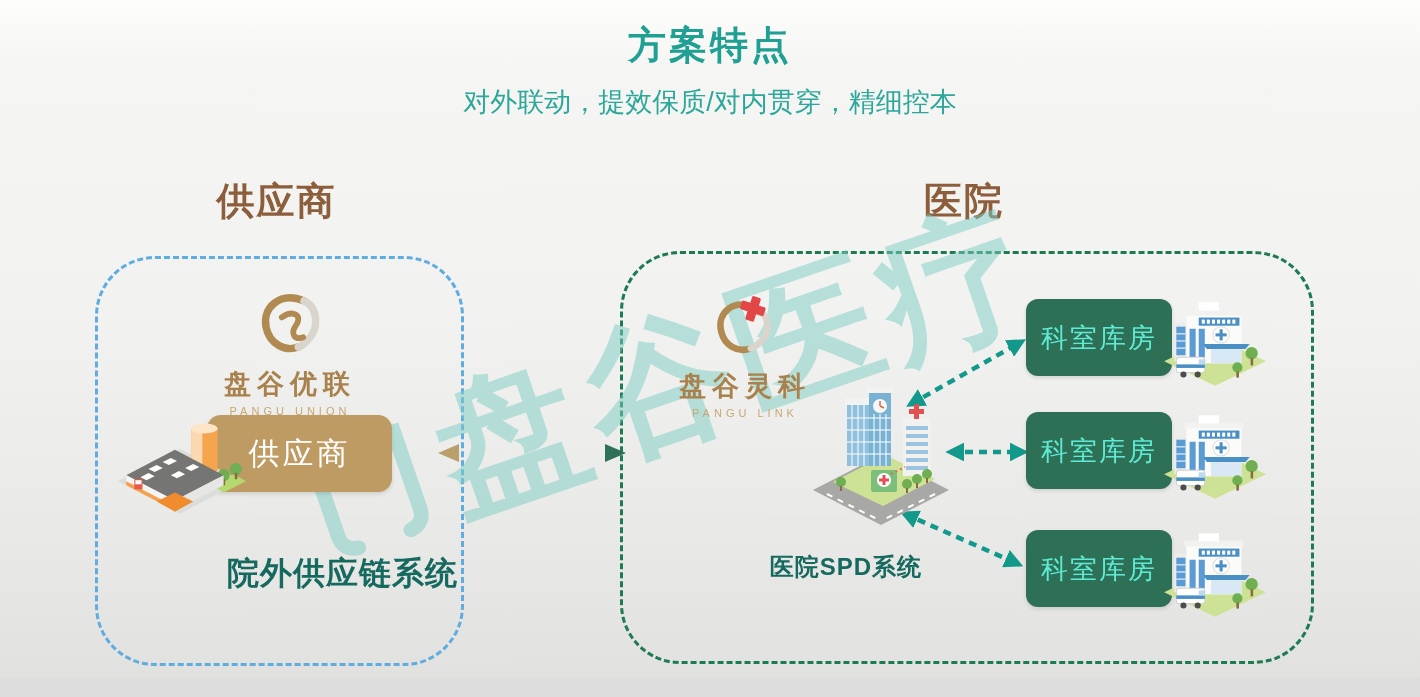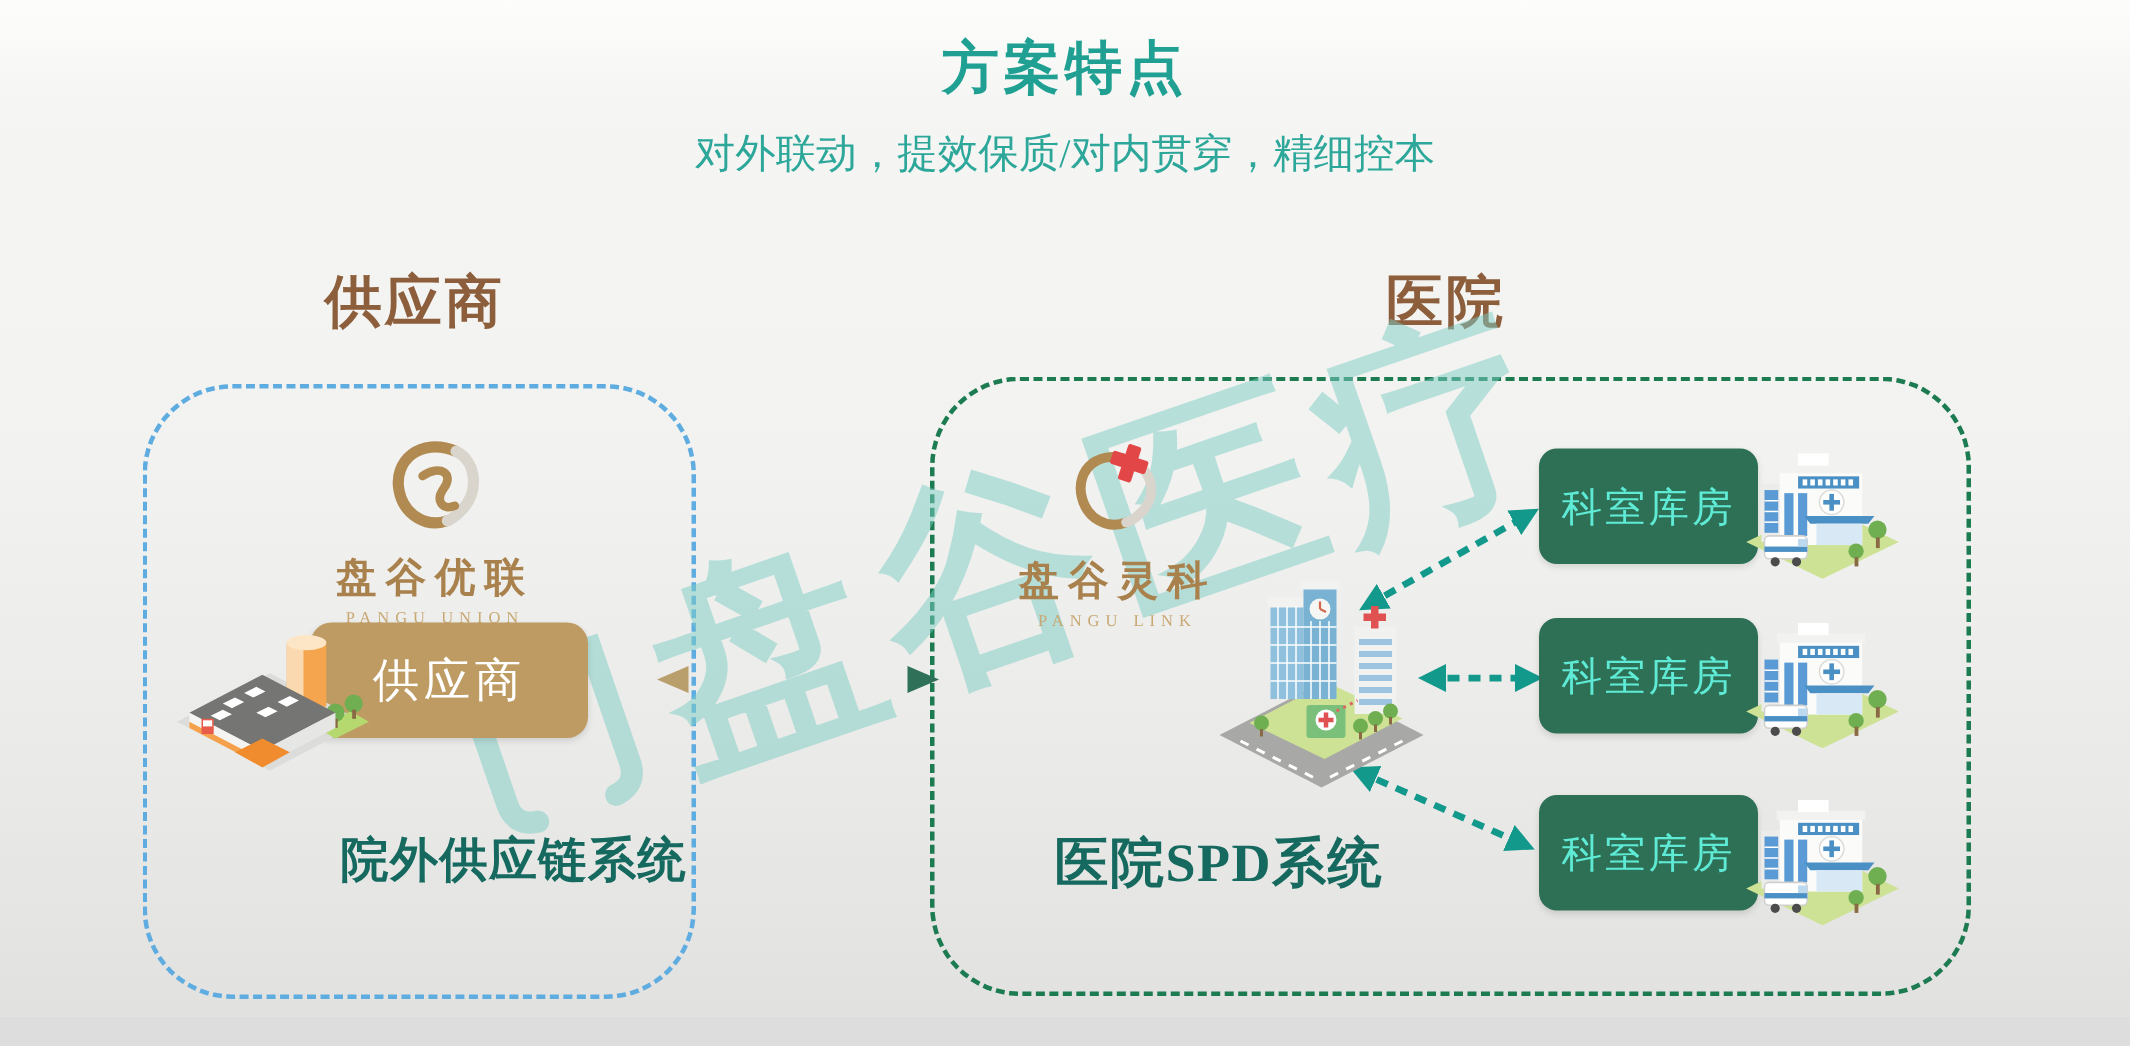--- a/index.html
+++ b/index.html
@@ -1,19 +1,19 @@
 <!DOCTYPE html>
 <html><head>
 <meta charset="utf-8">
 <style>
   html,body{margin:0;padding:0;background:#ddd;}
   .stage{
     position:relative;width:1420px;height:678px;overflow:hidden;
     background:linear-gradient(180deg,#fdfdfc 0%,#f5f5f3 10%,#f2f2f0 45%,#e9e9e7 78%,#e1e1df 100%);
-    font-family:Liberation Serif, serif;
+    font-family:Liberation Sans, sans-serif;
   }
   .title{position:absolute;top:20px;left:0;width:100%;text-align:center;
     font-size:38px;font-weight:700;color:#1fa093;letter-spacing:3px;}
   .subtitle{position:absolute;top:84px;left:0;width:100%;text-align:center;
     font-size:27px;color:#2ca79a;}
   .sec-header{position:absolute;font-size:38px;font-weight:700;color:#8c5e3b;text-align:center;letter-spacing:2px;}
   #sup-header{left:95px;width:363px;top:176px;}
   #hos-header{left:620px;width:688px;top:176px;}
 
   .sup-box{position:absolute;left:95px;top:256px;width:363px;height:404px;
@@ -35,21 +35,21 @@
     color:#fff;z-index:4;box-shadow:0 2px 4px rgba(0,0,0,.12);}
   #sup-node{left:207px;top:415px;width:185px;height:77px;background:#be9b62;border-radius:14px;font-size:31px;letter-spacing:3px;}
   #central-node{left:657px;top:415px;width:166px;height:77px;background:#2e7056;border-radius:12px;font-size:31px;letter-spacing:2px;}
   .dept-node{position:absolute;left:1026px;width:146px;height:77px;background:#2e7056;border-radius:12px;
     display:flex;align-items:center;justify-content:center;color:#5eead4;font-size:27px;letter-spacing:2px;z-index:4;
     box-shadow:0 2px 4px rgba(0,0,0,.12);}
   #dept-0{top:299px;} #dept-1{top:412px;} #dept-2{top:530px;}
 
   .caption{position:absolute;font-weight:700;color:#15695f;text-align:right;z-index:4;}
   #sup-caption{left:95px;width:363px;top:552px;font-size:32px;letter-spacing:1px;}
-  #hos-caption{left:622px;width:300px;top:551px;font-size:36px;letter-spacing:1px;}
+  #hos-caption{left:622px;width:300px;top:551px;font-size:24px;letter-spacing:1px;}
 
   .illus{position:absolute;z-index:5;}
   #factory{left:110px;top:414px;width:140px;height:102px;}
   #hospital-main{left:810px;top:378px;width:142px;height:148px;}
   .mini-hospital{position:absolute;left:1158px;width:114px;height:94px;z-index:5;}
   #mini-0{top:296px;} #mini-1{top:409px;} #mini-2{top:527px;}
 
   .arrow-layer{position:absolute;z-index:3;}
   #main-arrow{left:436px;top:438px;}
   #dept-arrows{left:885px;top:320px;}

